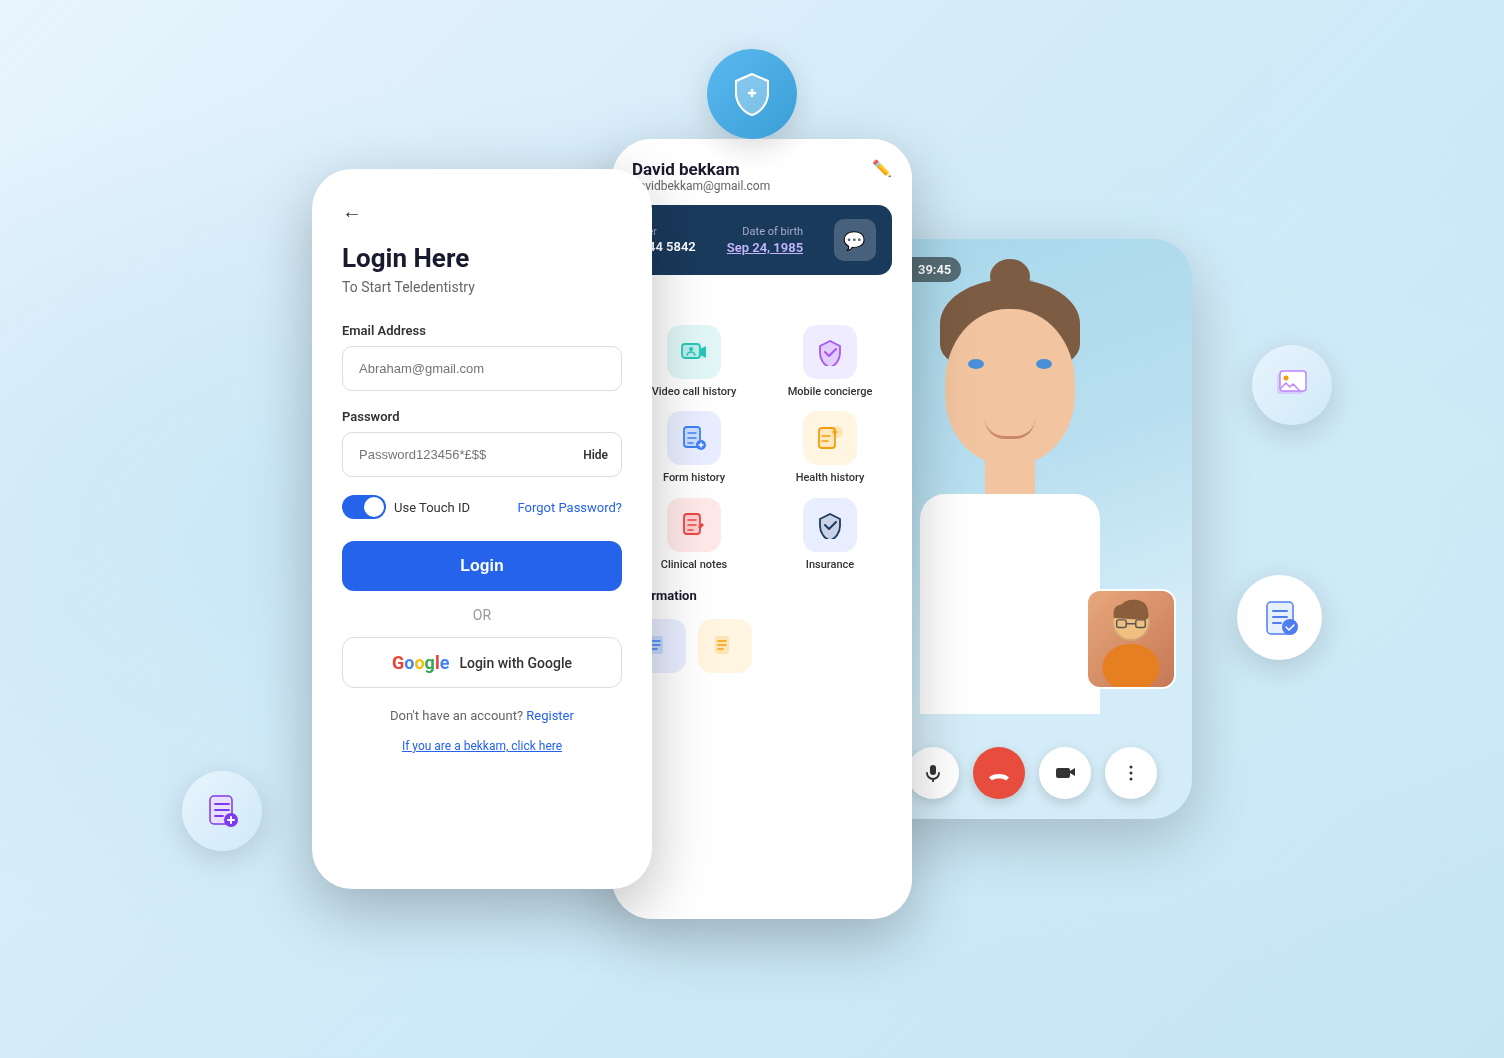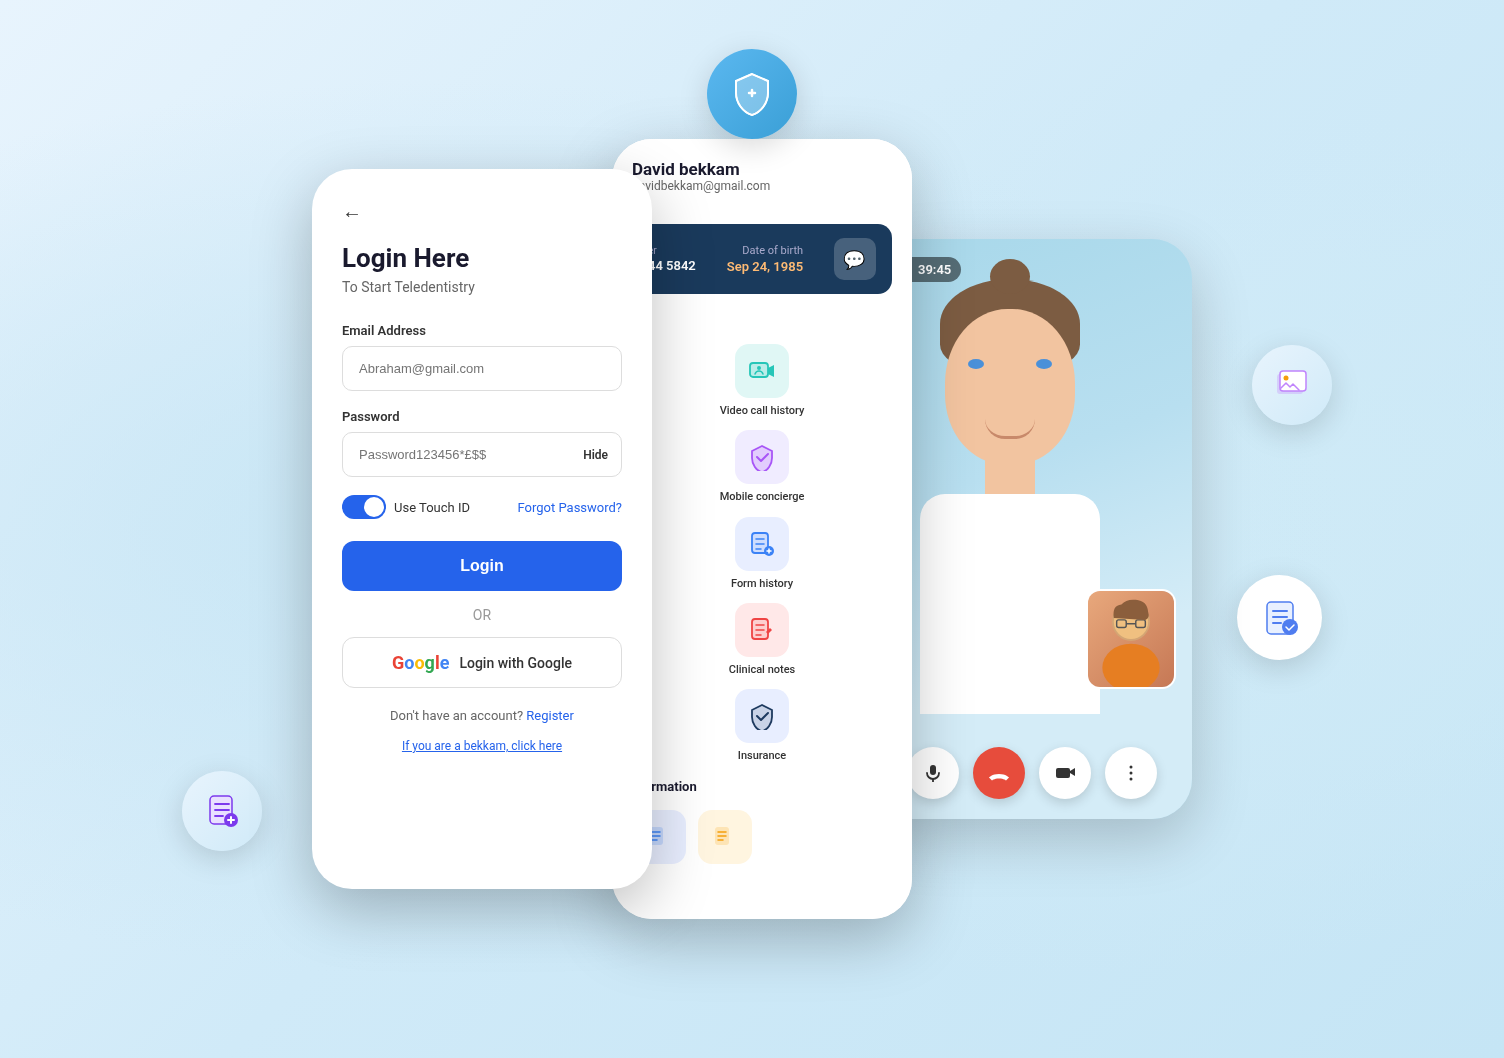--- a/index.html
+++ b/index.html
@@ -283,21 +283,20 @@
     .profile-section {
       padding: 20px 20px 15px;
       background: white;
     }
 
     .profile-header {
       display: flex;
       justify-content: space-between;
       align-items: flex-start;
       margin-bottom: 12px;
-      flex-direction: column;
     }
 
     .profile-name {
       font-size: 17px;
       font-weight: 700;
       color: #1a1a2e;
     }
 
     .profile-email {
       font-size: 12px;
@@ -335,22 +334,23 @@
     .info-right {
       font-size: 11px;
       color: #aac;
       text-align: right;
     }
 
     .info-right span {
       display: block;
       font-size: 13px;
       font-weight: 600;
-      color: #fdba74;
+      color: #c4b5fd;
       margin-top: 2px;
+      text-decoration: underline;
     }
 
     .chat-btn {
       width: 42px;
       height: 42px;
       background: rgba(255,255,255,0.2);
       border-radius: 10px;
       display: flex;
       align-items: center;
       justify-content: center;
@@ -360,21 +360,21 @@
 
     .section-title {
       padding: 12px 20px 8px;
       font-size: 13px;
       font-weight: 700;
       color: #1a1a2e;
     }
 
     .menu-grid {
       display: grid;
-      grid-template-columns: 1fr;
+      grid-template-columns: 1fr 1fr;
       gap: 12px;
       padding: 0 20px 12px;
     }
 
     .menu-item {
       display: flex;
       flex-direction: column;
       align-items: center;
       gap: 6px;
     }
@@ -663,20 +663,32 @@
                 <rect x="4" y="3" width="16" height="20" rx="3" fill="#3b82f6" opacity="0.15"></rect>
                 <rect x="4" y="3" width="16" height="20" rx="3" fill="none" stroke="#3b82f6" stroke-width="1.8"></rect>
                 <path d="M8 9h8M8 14h8M8 19h5" stroke="#3b82f6" stroke-width="1.5" stroke-linecap="round"></path>
                 <circle cx="21" cy="21" r="5" fill="#3b82f6"></circle>
                 <path d="M19 21h4M21 19v4" stroke="white" stroke-width="1.5" stroke-linecap="round"></path>
               </svg>
             </div>
             <span class="menu-label">Form history</span>
           </div>
 
+          <div class="menu-item">
+            <div class="menu-icon icon-orange">
+              <svg width="28" height="28" viewBox="0 0 28 28" fill="none">
+                <rect x="3" y="4" width="16" height="20" rx="3" fill="#f59e0b" opacity="0.15"></rect>
+                <rect x="3" y="4" width="16" height="20" rx="3" fill="none" stroke="#f59e0b" stroke-width="1.8"></rect>
+                <circle cx="21" cy="8" r="6" fill="#f59e0b" opacity="0.2"></circle>
+                <path d="M17 8h4M19 6v4" stroke="#f59e0b" stroke-width="1.5" stroke-linecap="round"></path>
+                <path d="M6 12h8M6 17h6" stroke="#f59e0b" stroke-width="1.5" stroke-linecap="round"></path>
+              </svg>
+            </div>
+            <span class="menu-label">Health history</span>
+          </div>
 
           <div class="menu-item">
             <div class="menu-icon icon-red">
               <svg width="28" height="28" viewBox="0 0 28 28" fill="none">
                 <rect x="4" y="3" width="16" height="20" rx="3" fill="#ef4444" opacity="0.15"></rect>
                 <rect x="4" y="3" width="16" height="20" rx="3" fill="none" stroke="#ef4444" stroke-width="1.8"></rect>
                 <path d="M8 9h8M8 14h8M8 19h5" stroke="#ef4444" stroke-width="1.5" stroke-linecap="round"></path>
                 <path d="M18 16l4-4 2 2-4 4-2-2z" fill="#ef4444"></path>
               </svg>
             </div>

